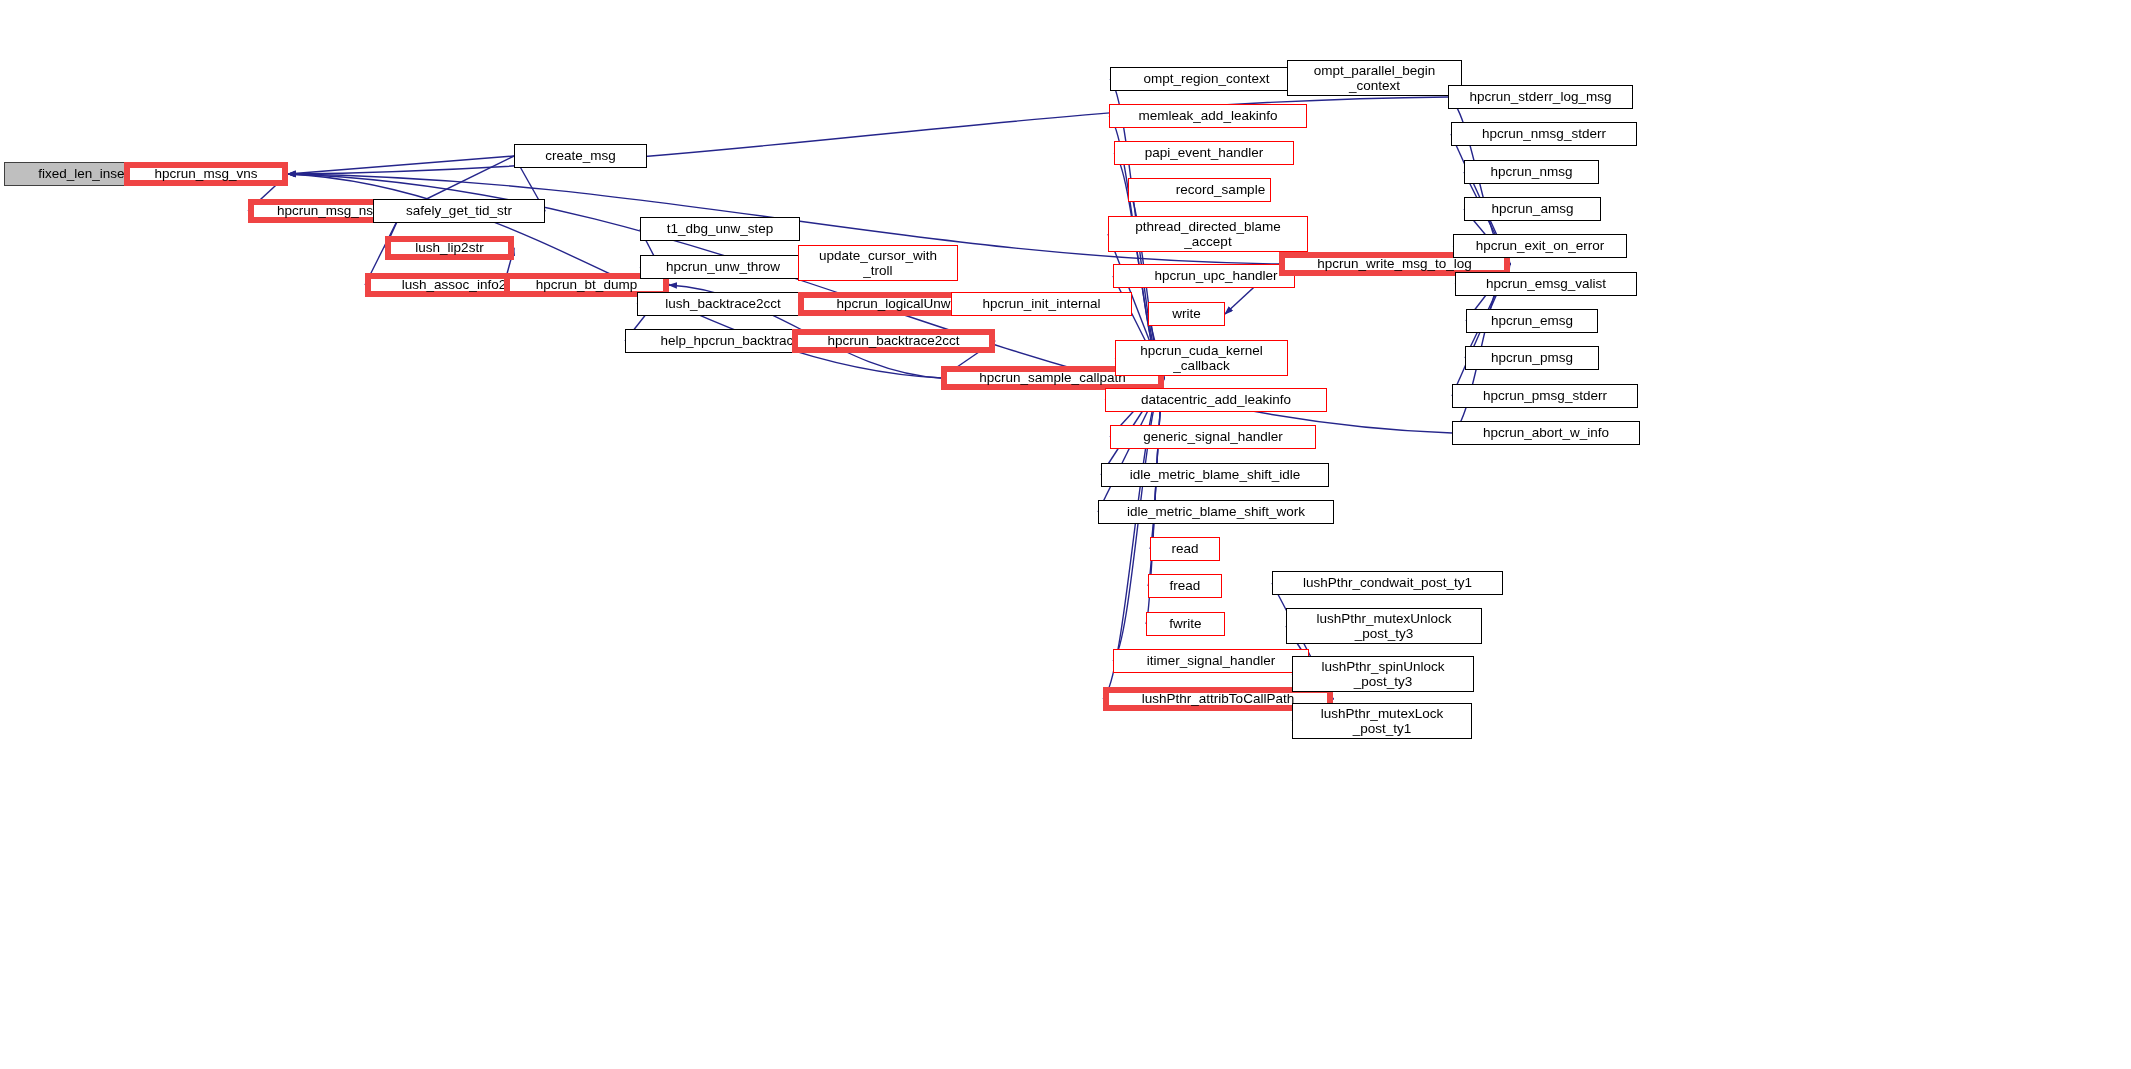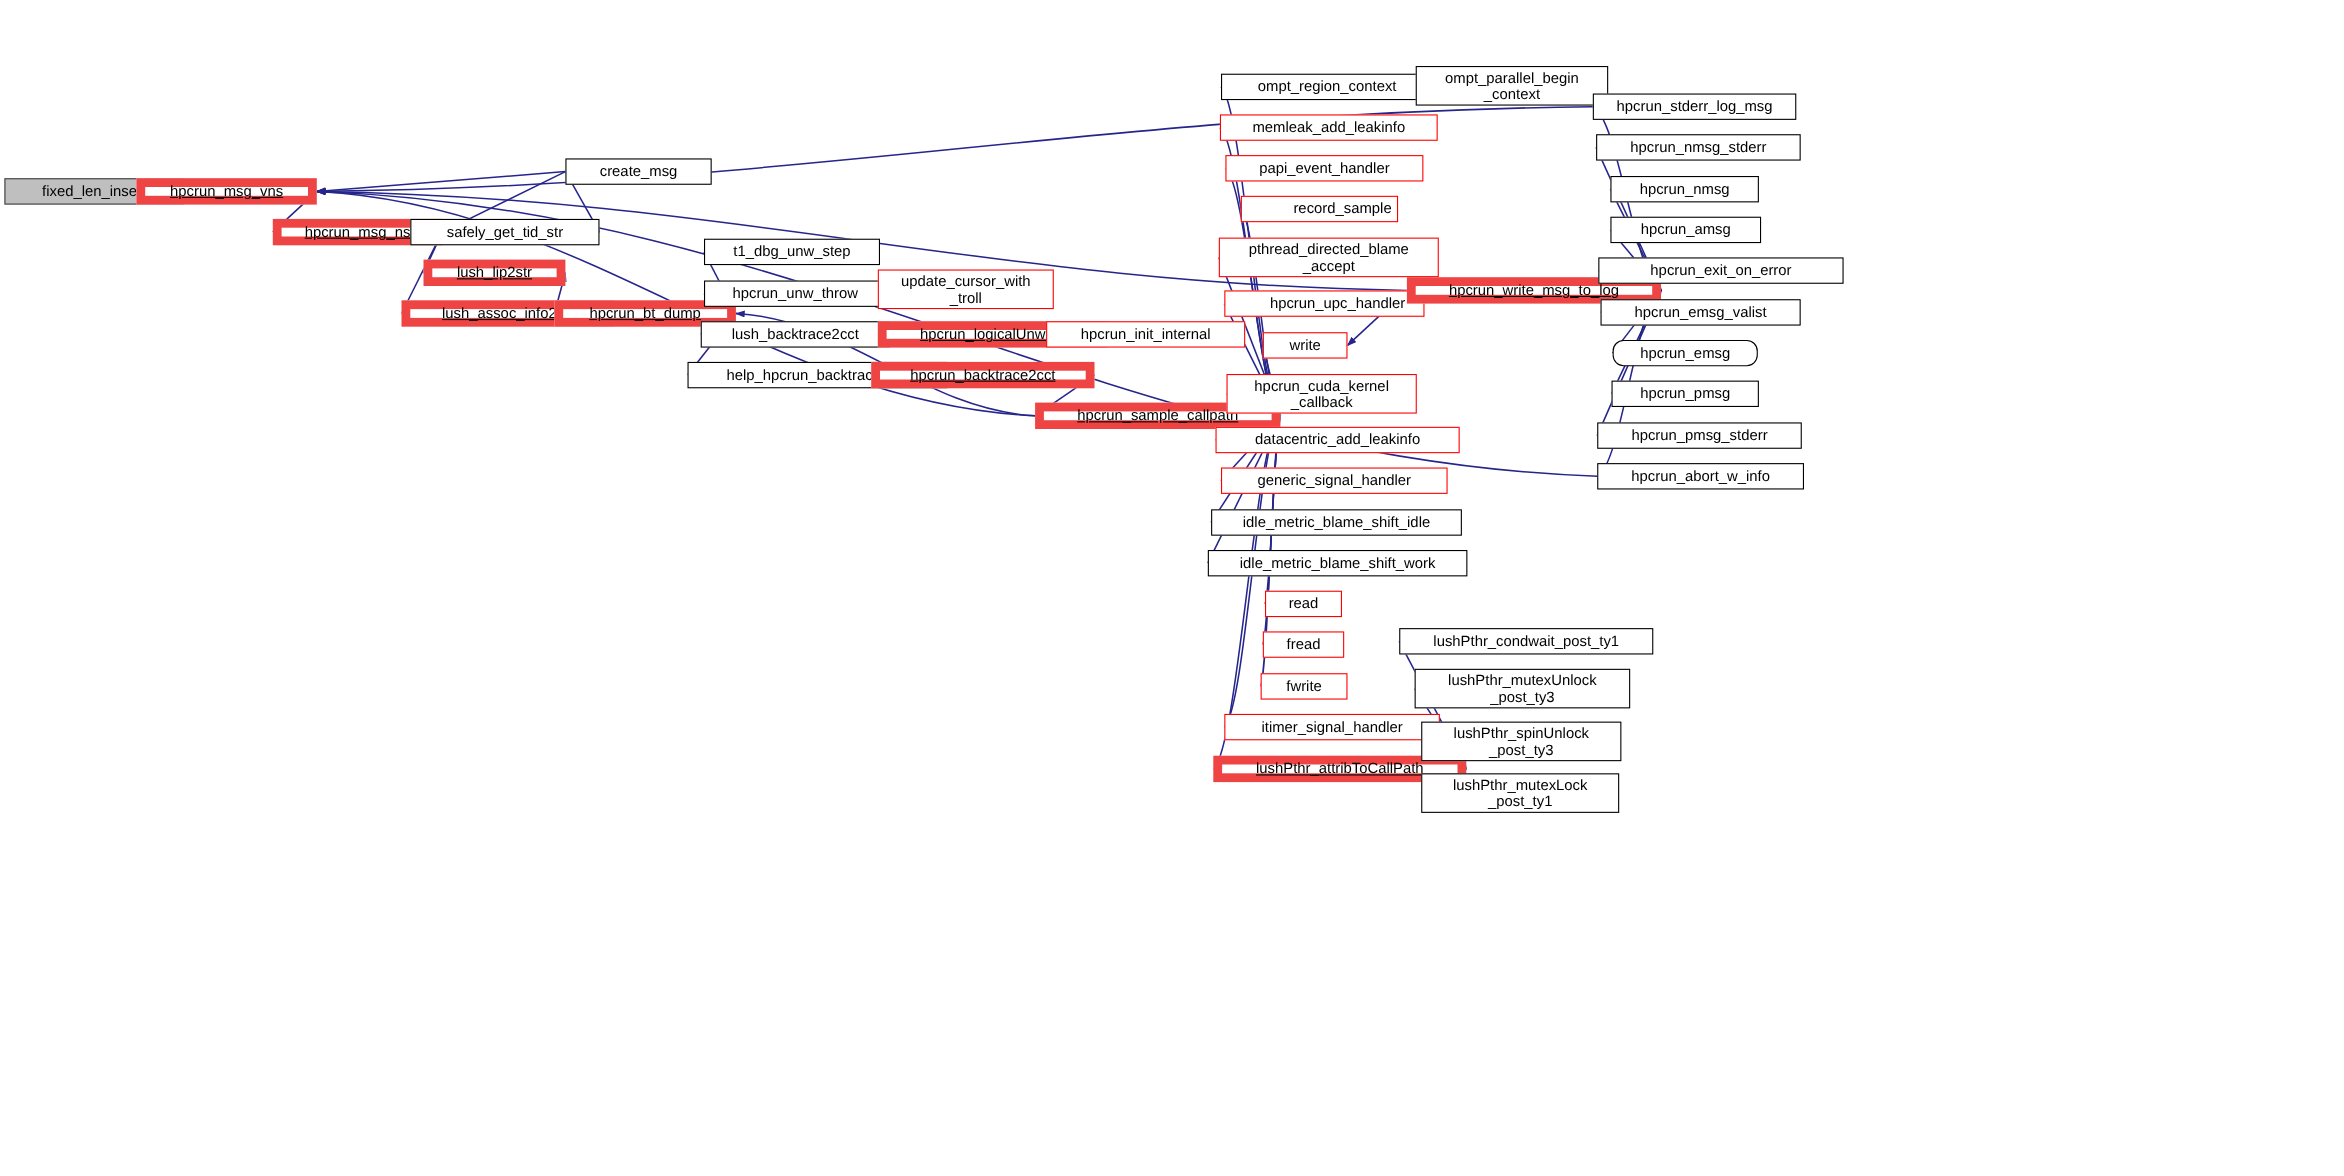--- a/index.html
+++ b/index.html
@@ -4,21 +4,21 @@
 <style>
   html,body{margin:0;padding:0;background:#ffffff;}
   #canvas{position:relative;width:2131px;height:1069px;background:#ffffff;
           font-family:"Liberation Sans","DejaVu Sans",sans-serif;overflow:hidden;}
   svg.edges{position:absolute;left:0;top:0;width:2131px;height:1069px;pointer-events:none;}
   .node{position:absolute;box-sizing:border-box;display:flex;align-items:center;
         justify-content:center;text-align:center;background:#ffffff;
         border:1px solid #000000;font-size:13.5px;color:#000000;line-height:1.12;
         white-space:pre;letter-spacing:0px;}
   .node.red{border:1px solid #ff0000;}
-  .node.thick{border:8px solid #ef4444;text-decoration:underline;}
+  .node.thick{border:6px solid #ef4444;}
   .node.cur{background:#bfbfbf;border:1px solid #404040;}
 </style>
 </head>
 <body>
 
 <div id="canvas">
   <svg class="edges" id="edge-svg" viewBox="0 0 2131 1069">
     <defs>
       <marker id="arrow" markerWidth="9" markerHeight="9" refX="8" refY="3.2" orient="auto" markerUnits="userSpaceOnUse">
         <path d="M0,0 L9,3.2 L0,6.4 z" fill="#25258b"></path>
@@ -122,23 +122,23 @@
       <div class="node red" style="left: 1146px; top: 612px; width: 79px; height: 24px;">fwrite</div>
       <div class="node red" style="left: 1113px; top: 649px; width: 196px; height: 24px;">itimer_signal_handler</div>
       <div class="node thick" style="left: 1103px; top: 687px; width: 230px; height: 24px;">lushPthr_attribToCallPath</div>
       <div class="node thick" style="left: 1279px; top: 252px; width: 231px; height: 24px;">hpcrun_write_msg_to_log</div>
       <div class="node" style="left: 1287px; top: 60px; width: 175px; height: 36px;">ompt_parallel_begin
 _context</div>
       <div class="node" style="left: 1448px; top: 85px; width: 185px; height: 24px;">hpcrun_stderr_log_msg</div>
       <div class="node" style="left: 1451px; top: 122px; width: 186px; height: 24px;">hpcrun_nmsg_stderr</div>
       <div class="node" style="left: 1464px; top: 160px; width: 135px; height: 24px;">hpcrun_nmsg</div>
       <div class="node" style="left: 1464px; top: 197px; width: 137px; height: 24px;">hpcrun_amsg</div>
-      <div class="node" style="left: 1453px; top: 234px; width: 223px; height: 24px;">hpcrun_exit_on_error</div>
+      <div class="node" style="left: 1453px; top: 234px; width: 174px; height: 24px;">hpcrun_exit_on_error</div>
       <div class="node" style="left: 1455px; top: 272px; width: 182px; height: 24px;">hpcrun_emsg_valist</div>
-      <div class="node" style="left: 1466px; top: 309px; width: 132px; height: 24px; border-radius: 10px;">hpcrun_emsg</div>
+      <div class="node" style="left: 1466px; top: 309px; width: 132px; height: 24px;">hpcrun_emsg</div>
       <div class="node" style="left: 1465px; top: 346px; width: 134px; height: 24px;">hpcrun_pmsg</div>
       <div class="node" style="left: 1452px; top: 384px; width: 186px; height: 24px;">hpcrun_pmsg_stderr</div>
       <div class="node" style="left: 1452px; top: 421px; width: 188px; height: 24px;">hpcrun_abort_w_info</div>
       <div class="node" style="left: 1272px; top: 571px; width: 231px; height: 24px;">lushPthr_condwait_post_ty1</div>
       <div class="node" style="left: 1286px; top: 608px; width: 196px; height: 36px;">lushPthr_mutexUnlock
 _post_ty3</div>
       <div class="node" style="left: 1292px; top: 656px; width: 182px; height: 36px;">lushPthr_spinUnlock
 _post_ty3</div>
       <div class="node" style="left: 1292px; top: 703px; width: 180px; height: 36px;">lushPthr_mutexLock
 _post_ty1</div>

